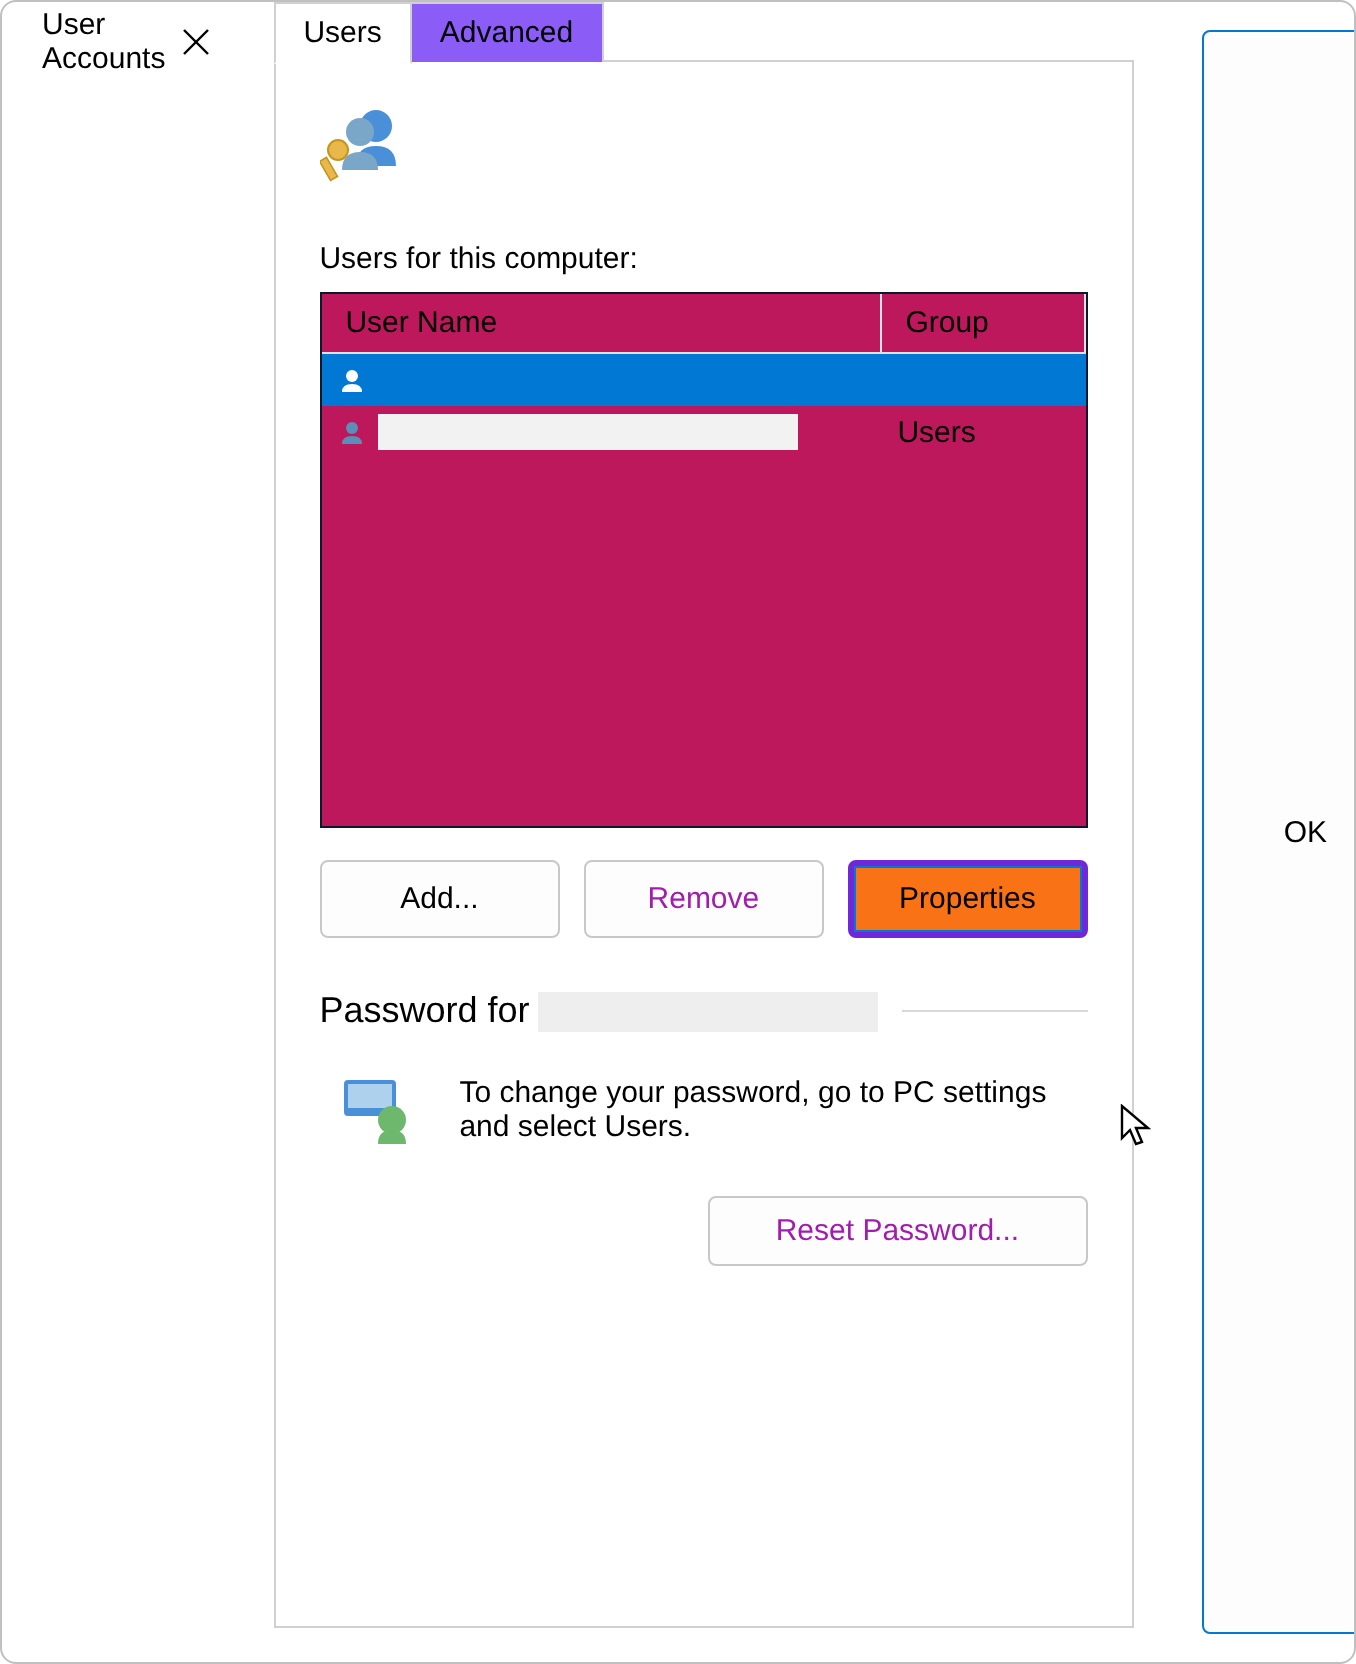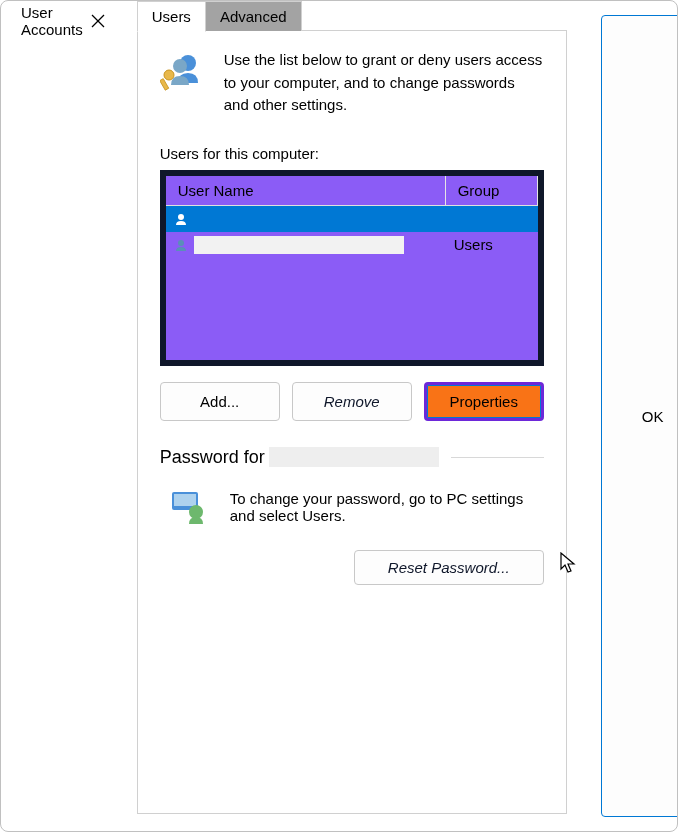--- a/index.html
+++ b/index.html
@@ -4,45 +4,45 @@
   <style>
     * { box-sizing: border-box; margin: 0; padding: 0; font-family: 'Segoe UI', Tahoma, sans-serif; }
     body { background: #ffffff; width: 678px; height: 832px; position: relative; }
     .window { width: 100%; height: 100%; border: 1px solid #c0c0c0; border-radius: 8px; background: #ffffff; overflow: hidden; display: flex; flex-direction: row; }
     .titlebar { display: flex; align-items: center; justify-content: space-between; padding: 6px 14px 6px 20px; height: 40px; }
     .titlebar-text { font-size: 15px; }
     .close-btn { width: 24px; height: 24px; display: flex; align-items: center; justify-content: center; font-size: 18px; cursor: pointer; background: none; border: none; font-weight: 300; }
     .close-btn svg { width: 14px; height: 14px; }
     .content { flex: 1; padding: 0 16px 16px 16px; display: flex; flex-direction: column; }
     .tabs { display: flex; position: relative; z-index: 2; }
-    .tab { padding: 6px 14px; font-size: 15px; background: #a3a3a3; border: 1px solid #d0d0d0; border-bottom: none; cursor: pointer; }
+    .tab { padding: 6px 14px; font-size: 15px; background: #8b5cf6; border: 1px solid #d0d0d0; border-bottom: none; cursor: pointer; }
     .tab.active { background: #ffffff; border-bottom: 1px solid #ffffff; margin-bottom: -1px; }
     .tab + .tab { margin-left: -1px; }
     .tab-panel { border: 1px solid #d0d0d0; flex: 1; padding: 18px 22px; position: relative; top: -1px; display: flex; flex-direction: column; }
     .intro { display: flex; gap: 20px; align-items: flex-start; margin-bottom: 28px; }
     .intro-icon { width: 44px; height: 44px; flex-shrink: 0; }
     .intro-text { font-size: 15px; line-height: 1.5; }
     .list-label { font-size: 15px; margin-bottom: 8px; }
-    .listview { border: 6px solid #0f172a; height: 196px; background: #8b5cf6; overflow: hidden; }
+    .listview { border: 1px solid #0f172a; height: 268px; background: #be185d; overflow: hidden; }
     .listview-header { display: flex; border-bottom: 1px solid #e0e0e0; }
     .listview-header .col { padding: 6px 12px; font-size: 15px; border-right: 1px solid #e5e5e5; }
     .col-name { width: 280px; }
     .col-group { flex: 1; }
     .listview-row { display: flex; align-items: center; font-size: 15px; }
     .listview-row .cell { padding: 4px 8px; display: flex; align-items: center; gap: 6px; }
     .cell-name { width: 280px; }
     .cell-group { flex: 1; }
     .listview-row.selected { background: #0078d4; color: #ffffff; }
     .user-mini-icon { width: 14px; height: 14px; flex-shrink: 0; }
     .redact { background: #f2f2f2; height: 18px; display: inline-block; }
     .listview-row.selected .redact { background: #0078d4; }
     .btn-row { display: flex; justify-content: flex-end; gap: 12px; margin-top: 16px; }
     .btn { min-width: 120px; padding: 8px 18px; font-size: 15px; border: 1px solid #c8c8c8; background: #fdfdfd; border-radius: 4px; cursor: pointer; text-align: center; }
     .btn.focused { border: 3px solid #6d28d9; box-shadow: 0 0 0 1px #0078d4 inset; background: #f97316; }
-    .btn.disabled { color: #0f172a; cursor: default; font-style: italic; }
+    .btn.disabled { color: #a21caf; cursor: default; }
     .pwd-group { margin-top: 26px; }
     .group-label { font-size: 18px; display: flex; align-items: center; gap: 4px; }
     .group-label .line { flex: 1; height: 1px; background: #d8d8d8; margin-left: 8px; }
     .pwd-body { display: flex; gap: 20px; align-items: center; padding: 18px 0 10px 8px; }
     .pwd-icon { width: 42px; height: 42px; flex-shrink: 0; }
     .pwd-text { font-size: 15px; }
     .pwd-btn-row { display: flex; justify-content: flex-end; margin-top: 12px; }
     .footer { display: flex; justify-content: flex-end; gap: 10px; padding: 14px 18px; }
     .footer .btn { min-width: 104px; padding: 16px 16px; }
     .footer .btn.primary { border: 1px solid #0078d4; }
@@ -72,21 +72,20 @@
     <div class="tab-panel">
       <div class="intro">
         <svg class="intro-icon" viewBox="0 0 44 44">
           <circle cx="28" cy="14" r="8" fill="#4a90d9"></circle>
           <path d="M18 34 Q18 24 28 24 Q38 24 38 34 Z" fill="#4a90d9"></path>
           <circle cx="20" cy="17" r="7" fill="#7aa7c7"></circle>
           <path d="M11 36 Q11 27 20 27 Q29 27 29 36 Z" fill="#7aa7c7"></path>
           <circle cx="9" cy="26" r="5" fill="#e8b84a" stroke="#c89420" stroke-width="1"></circle>
           <rect x="2" y="30" width="4" height="11" fill="#e8b84a" stroke="#c89420" stroke-width="0.8" transform="rotate(-30 4 35)"></rect>
         </svg>
-        <div class="intro-text">Use the list below to grant or deny users access to your computer, and to change passwords and other settings.</div>
       </div>
 
       <div class="list-label">Users for this computer:</div>
 
       <div class="listview">
         <div class="listview-header">
           <div class="col col-name">User Name</div>
           <div class="col col-group">Group</div>
         </div>
         <div class="listview-row selected">

